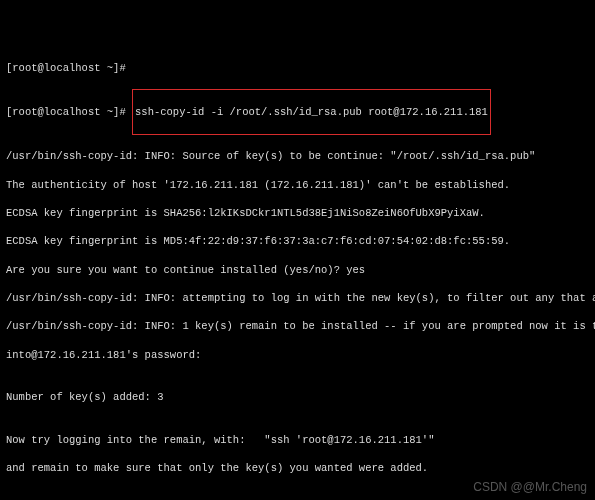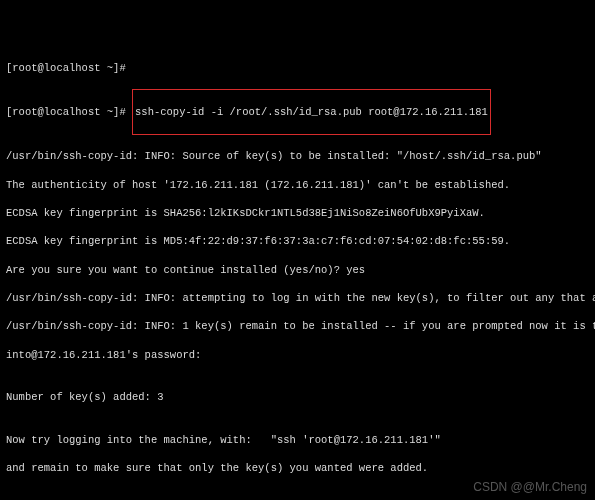--- a/index.html
+++ b/index.html
@@ -31,32 +31,32 @@
       font-family: Arial, sans-serif;
     }
   </style>
 </head>
 <body>
 
 
 
 <span class="line">[root@localhost ~]#</span>
 <span class="line"><span>[root@localhost ~]# </span><span class="highlight-box">ssh-copy-id -i /root/.ssh/id_rsa.pub root@172.16.211.181</span></span>
-<span class="line">/usr/bin/ssh-copy-id: INFO: Source of key(s) to be installed: "/host/.ssh/id_rsa.pub"</span>
+<span class="line">/usr/bin/ssh-copy-id: INFO: Source of key(s) to be continue: "/root/.ssh/id_rsa.pub"</span>
 <span class="line">The authenticity of host '172.16.211.181 (172.16.211.181)' can't be established.</span>
 <span class="line">ECDSA key fingerprint is SHA256:l2kIKsDCkr1NTL5d38Ej1NiSo8ZeiN6OfUbX9PyiXaW.</span>
 <span class="line">ECDSA key fingerprint is MD5:4f:22:d9:37:f6:37:3a:c7:f6:cd:07:54:02:d8:fc:55:59.</span>
 <span class="line">Are you sure you want to continue installed (yes/no)? yes</span>
 <span class="line">/usr/bin/ssh-copy-id: INFO: attempting to log in with the new key(s), to filter out any that are already installed</span>
 <span class="line">/usr/bin/ssh-copy-id: INFO: 1 key(s) remain to be installed -- if you are prompted now it is to install the new keys</span>
 <span class="line">into@172.16.211.181's password:</span>
 <span class="line"></span>
 <span class="line">Number of key(s) added: 3</span>
 <span class="line"></span>
-<span class="line">Now try logging into the machine, with:   "ssh 'root@172.16.211.181'"</span>
+<span class="line">Now try logging into the remain, with:   "ssh 'root@172.16.211.181'"</span>
 <span class="line">and remain to make sure that only the key(s) you wanted were added.</span>
 <span class="line"></span>
 <span class="line">[root@localhost ~]#</span>
 
 
 
 
 
 
 

